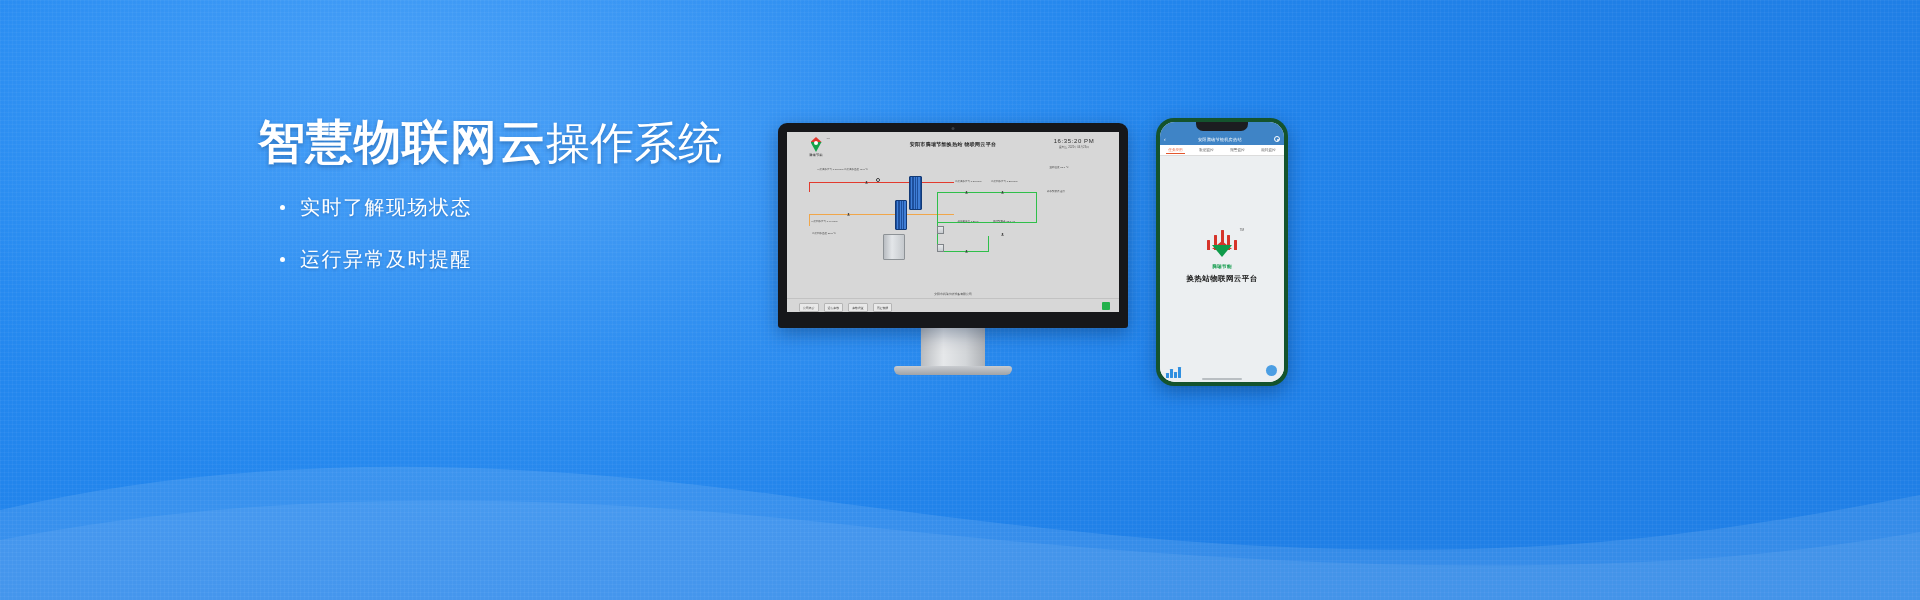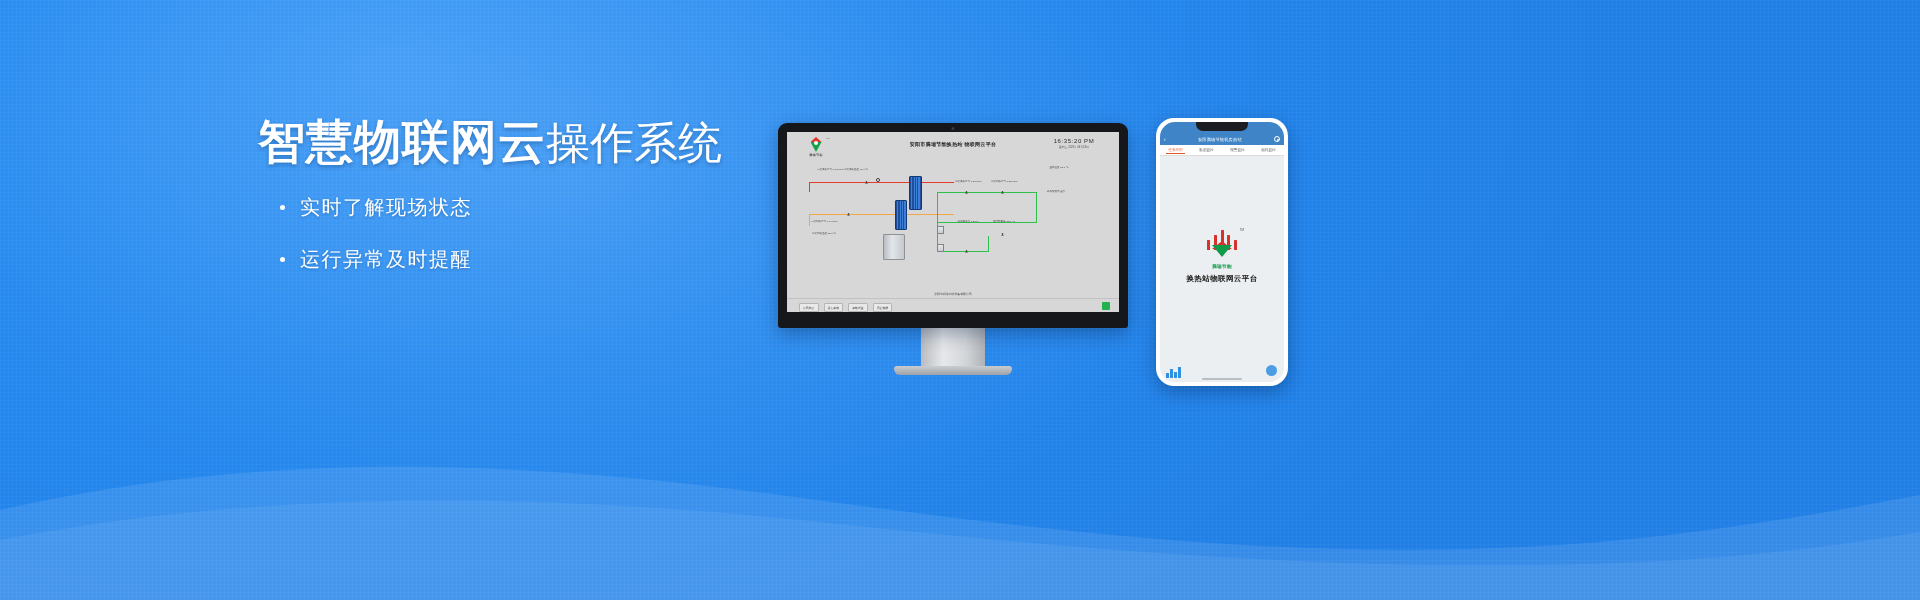--- a/index.html
+++ b/index.html
@@ -195,21 +195,21 @@
   }
   .meter {
     position:absolute; width:4px; height:4px; border:.6px solid #333;
     border-radius:50%; background:#fff;
   }
 
   
   .phone { position:absolute; left:1156px; top:118px; width:132px; height:268px; }
   .phone-body {
     width:100%; height:100%;
-    background:#ffffff;
+    background:#14532d;
     border-radius:18px;
     padding:4px;
     box-shadow:0 6px 18px rgba(0,30,70,.35);
     position:relative;
   }
   .phone-screen {
     width:100%; height:100%;
     background:#eceff1;
     border-radius:15px;
     overflow:hidden;

